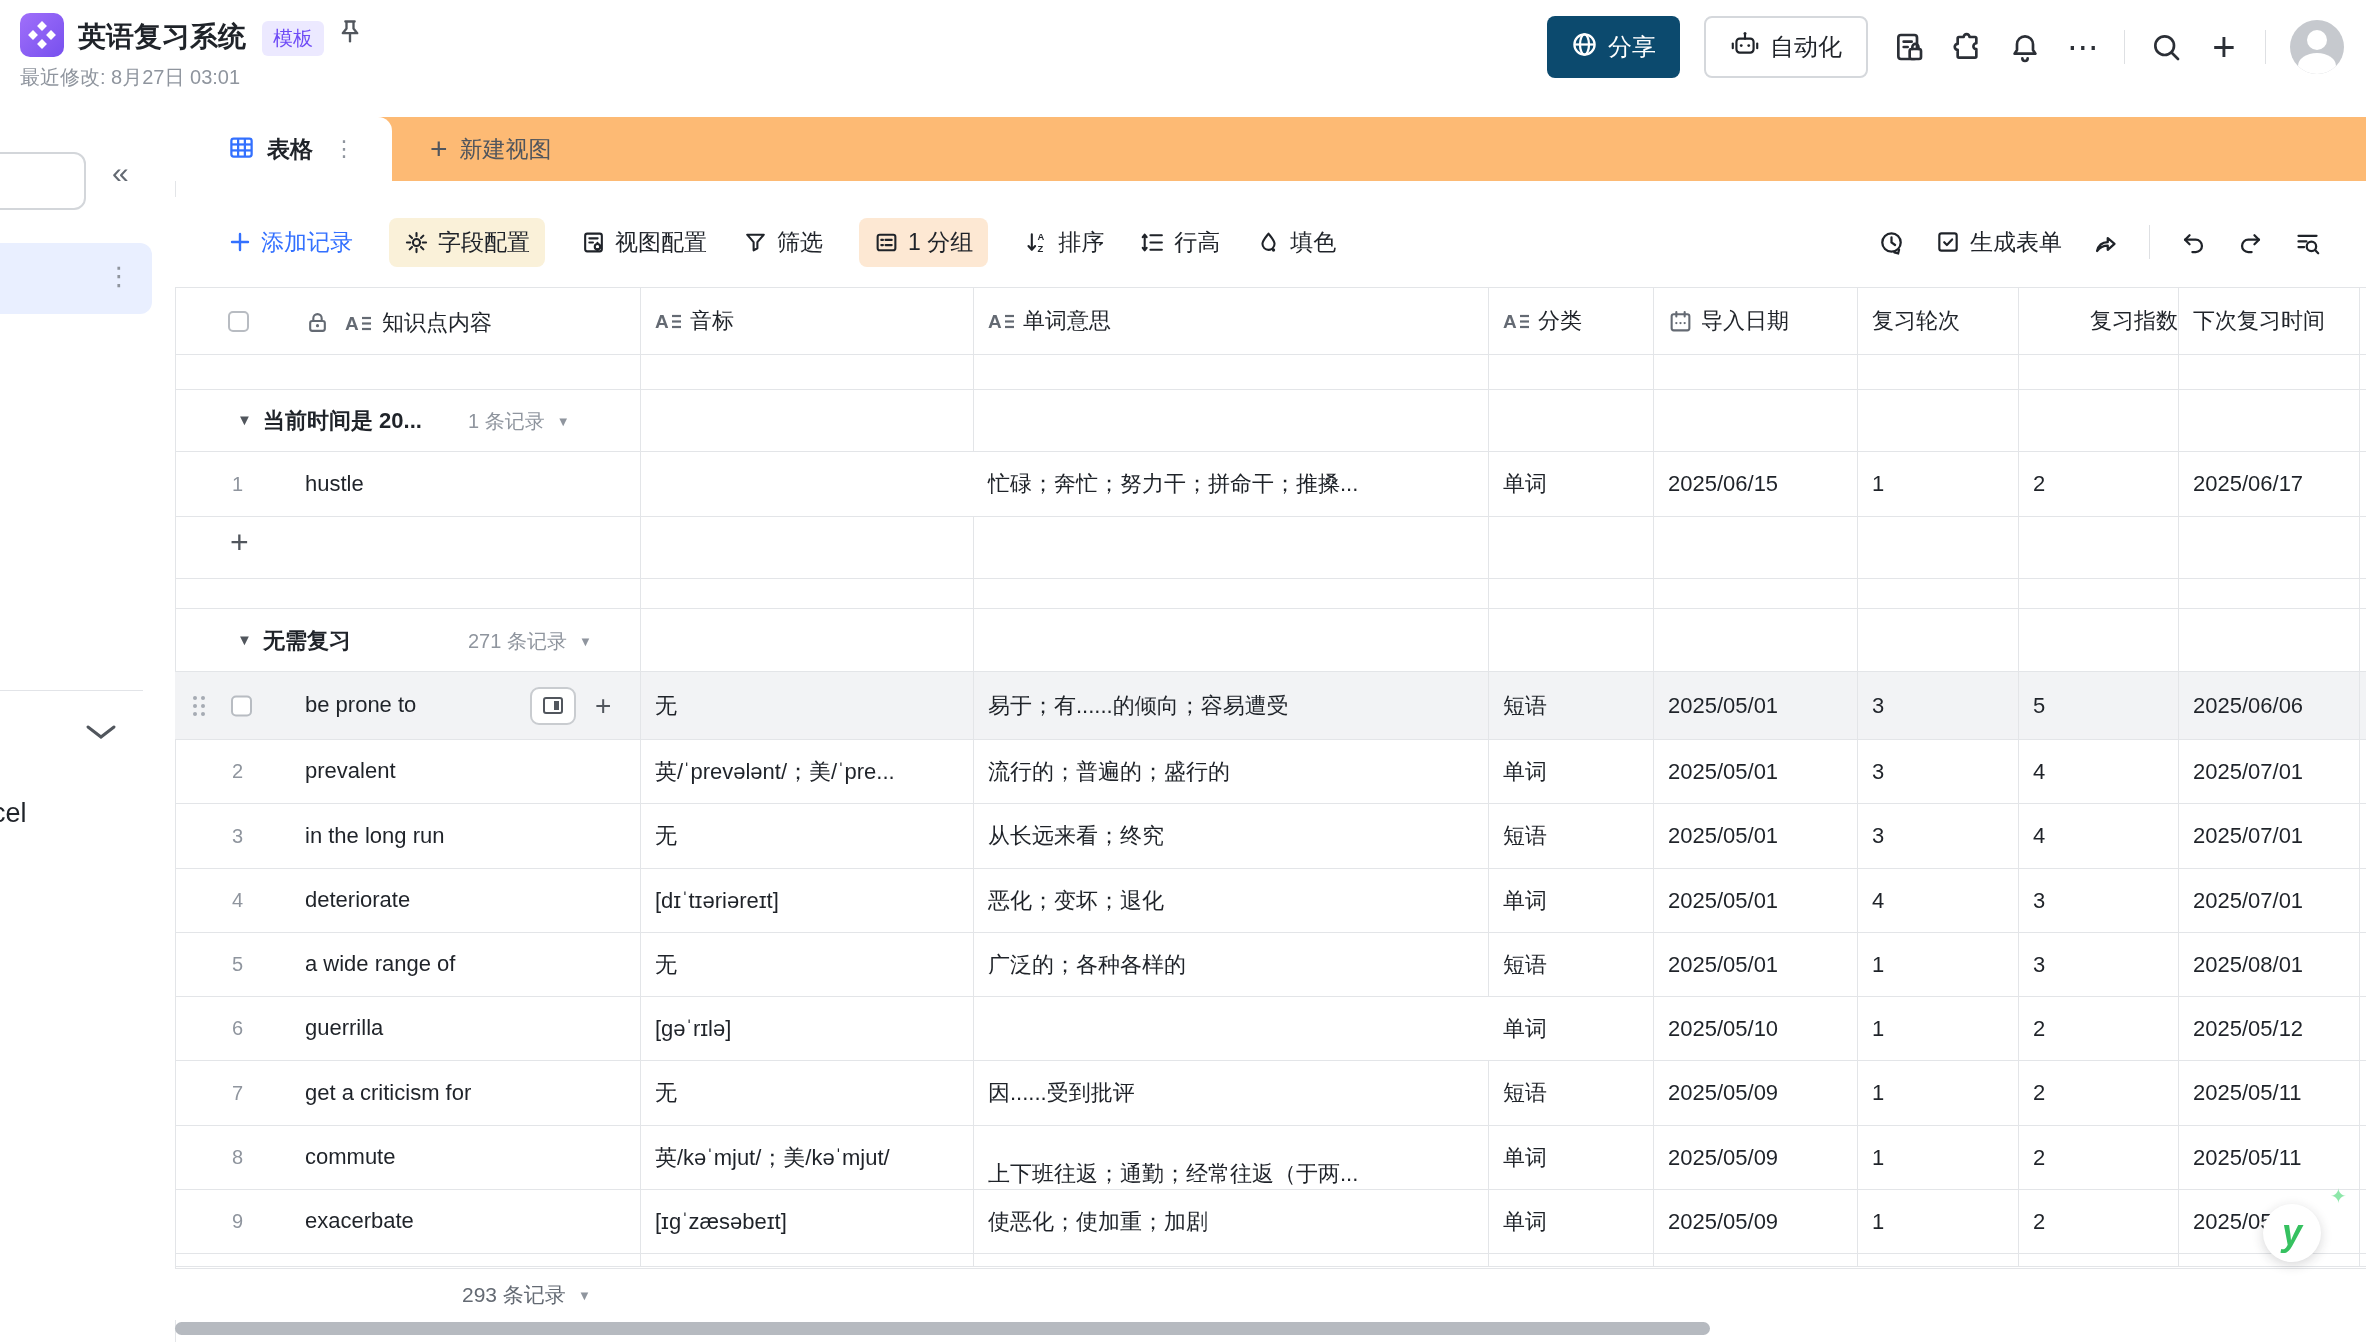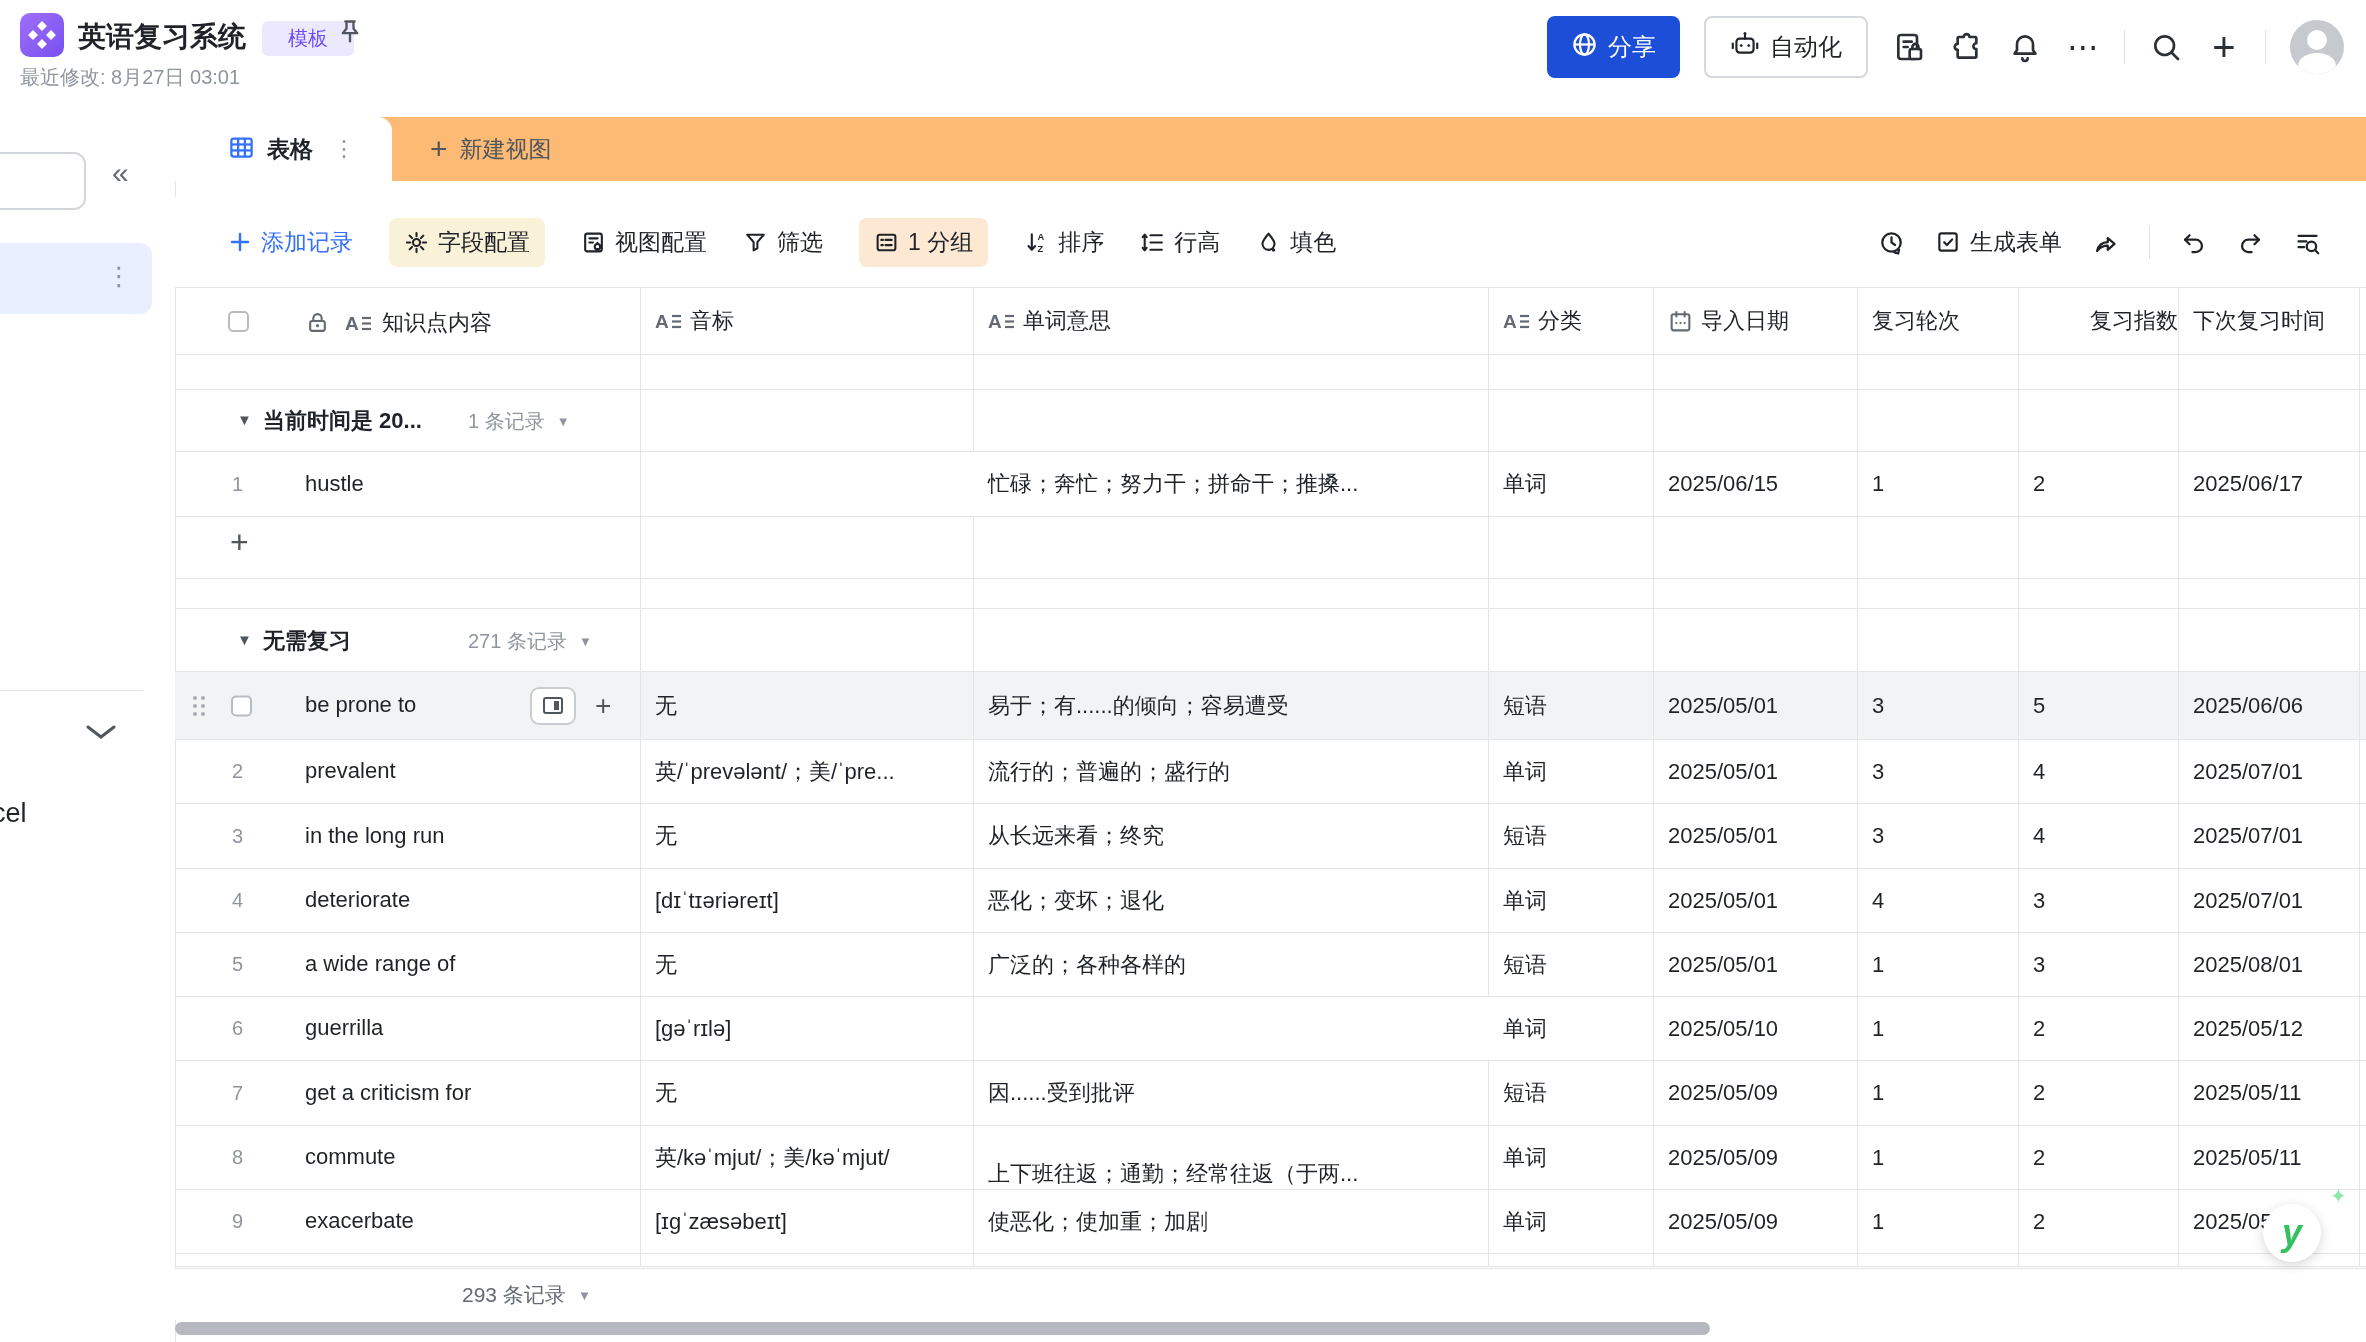--- a/index.html
+++ b/index.html
@@ -5,26 +5,26 @@
   * { margin:0; padding:0; box-sizing:border-box; }
   html,body { width:2366px; height:1342px; overflow:hidden; background:#fff;
     font-family:"Liberation Sans","DejaVu Sans",sans-serif; color:#1f2329; }
 
   
   #top-header { position:absolute; left:0; top:0; width:2366px; height:133px; background:#fff; }
   #app-icon { position:absolute; left:20px; top:13px; width:44px; height:44px; border-radius:10px;
     background:linear-gradient(135deg,#a06ffa,#7750ee); display:flex; align-items:center; justify-content:center; }
   #doc-title { position:absolute; left:78px; top:18px; font-size:28px; font-weight:700; }
   #template-badge { position:absolute; left:262px; top:21px; background:#ece9ff; color:#6e4bf6;
-    font-size:20px; padding:4px 26px; border-radius:6px; }
+    font-size:20px; padding:4px 11px; border-radius:6px; }
   #pin-icon { position:absolute; left:336px; top:18px; }
   #modified-line { position:absolute; left:20px; top:64px; font-size:20px; color:#8f959e; }
   #header-right { position:absolute; right:22px; top:16px; height:62px; display:flex; align-items:center; gap:24px; }
   .hbtn { height:62px; display:flex; align-items:center; gap:10px; border-radius:8px; font-size:24px; padding:0 24px; cursor:pointer; }
-  #share-button { background:#1d4ed8; color:#fff; }
+  #share-button { background:#0c4a6e; color:#fff; }
   #automation-button { background:#fff; border:2px solid #d5d8dc; color:#1f2329; }
   .hicon { width:34px; height:34px; display:flex; align-items:center; justify-content:center; }
   .vdiv { width:1px; height:34px; background:#dee0e3; }
   #avatar { width:54px; height:54px; border-radius:50%; background:#c6c9ce; position:relative; overflow:hidden; }
   #avatar .head { position:absolute; left:17px; top:10px; width:20px; height:20px; border-radius:50%; background:#fff; }
   #avatar .body { position:absolute; left:8px; top:33px; width:38px; height:26px; border-radius:50% 50% 0 0; background:#fff; }
   .glyph { color:#2b2f36; }
 
   
   #sidebar { position:absolute; left:0; top:110px; width:175px; height:1232px; background:#fff; }

